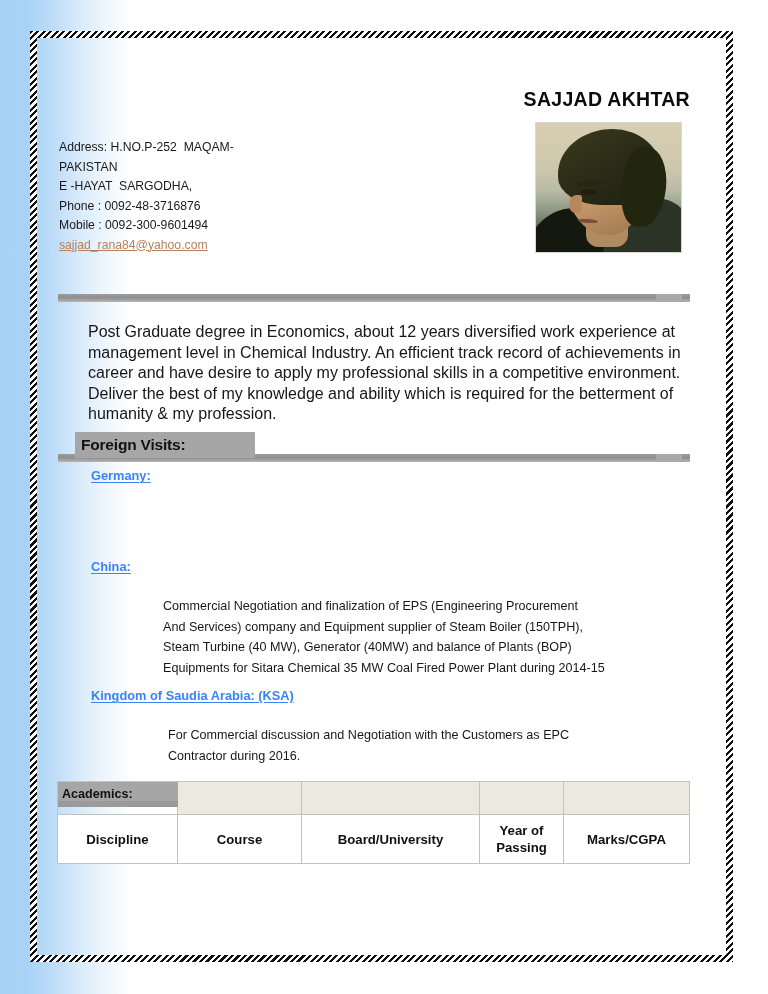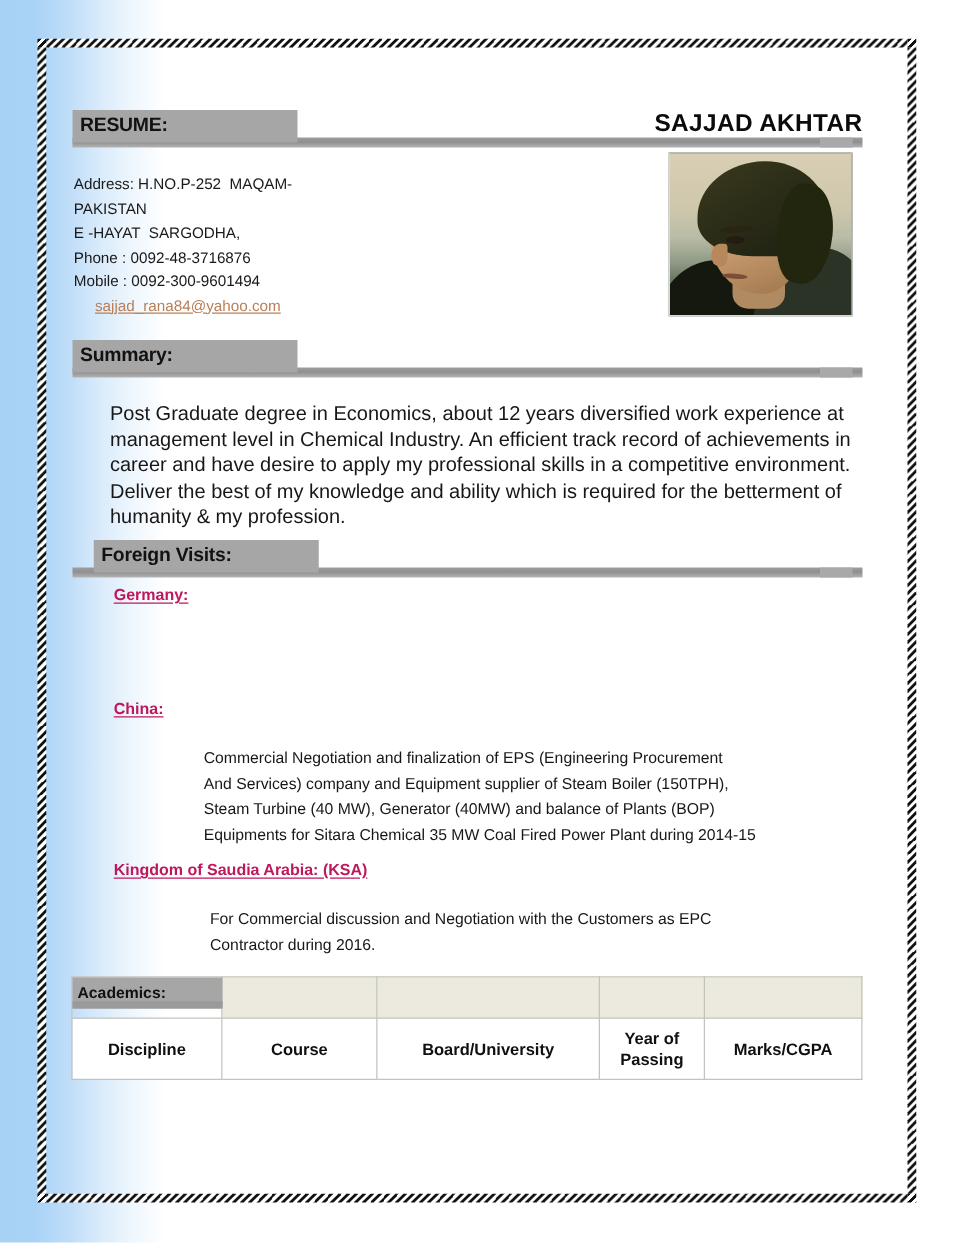--- a/index.html
+++ b/index.html
@@ -115,21 +115,20 @@
     font-size: 12.2px;
     color: #1a1a1a;
     line-height: 19.5px;
   }
   .contact .line { white-space: pre; }
   .contact .email {
     color: #b8805a;
     text-decoration: underline;
     cursor: pointer;
     display: inline-block;
-    margin-left: 17px;
   }
 
   
   .photo {
     position: absolute;
     left: 535px;
     top: 122px;
     width: 147px;
     height: 131px;
     overflow: hidden;
@@ -219,21 +218,21 @@
   .summary-para {
     left: 88px;
     top: 322px;
     width: 595px;
   }
 
   .subhead {
     position: absolute;
     font-size: 12.8px;
     font-weight: bold;
-    color: #be185d;
+    color: #3b82f6;
     text-decoration: underline;
     text-underline-offset: 2px;
     white-space: nowrap;
   }
   .visit-body {
     position: absolute;
     font-size: 12.6px;
     color: #171717;
     line-height: 20.5px;
     white-space: pre-line;
@@ -299,26 +298,20 @@
   .col-marks { width: 126px; }
 </style>
 </head>
 <body>
 
 <div class="page-bg"></div>
 <div class="frame"></div>
 
 <div class="doc">
 
-  <div class="heading-wrap" style="top:88px;">
-    <div class="heading-rule"></div>
-    <div class="heading-box">
-      <div class="htxt">RESUME:</div>
-    </div>
-  </div>
 
   <div class="person-name">SAJJAD AKHTAR</div>
 
   <div class="contact">
     <div class="line">Address: H.NO.P-252  MAQAM-</div>
     <div class="line">PAKISTAN</div>
     <div class="line">E -HAYAT  SARGODHA,</div>
     <div class="line">Phone : 0092-48-3716876</div>
     <div class="line">Mobile : 0092-300-9601494</div>
     <div><span class="email">sajjad_rana84@yahoo.com</span></div>
@@ -333,23 +326,20 @@
     <div class="hair"></div>
     <div class="hairside"></div>
     <div class="brow"></div>
     <div class="eye"></div>
     <div class="nose"></div>
     <div class="mouth"></div>
   </div>
 
   <div class="heading-wrap" style="top:272px;">
     <div class="heading-rule"></div>
-    <div class="heading-box">
-      <div class="htxt">Summary:</div>
-    </div>
   </div>
   <div class="para summary-para">Post Graduate degree in Economics, about 12 years diversified work experience at management level in Chemical Industry. An efficient track record of achievements in career and have desire to apply my professional skills in a competitive environment. Deliver the best of my knowledge and ability which is required for the betterment of humanity &amp; my profession.</div>
 
   <div class="heading-wrap" style="top:432px;padding-left:17px;">
     <div class="heading-rule"></div>
     <div class="heading-box">
       <div class="htxt">Foreign Visits:</div>
     </div>
   </div>
 

